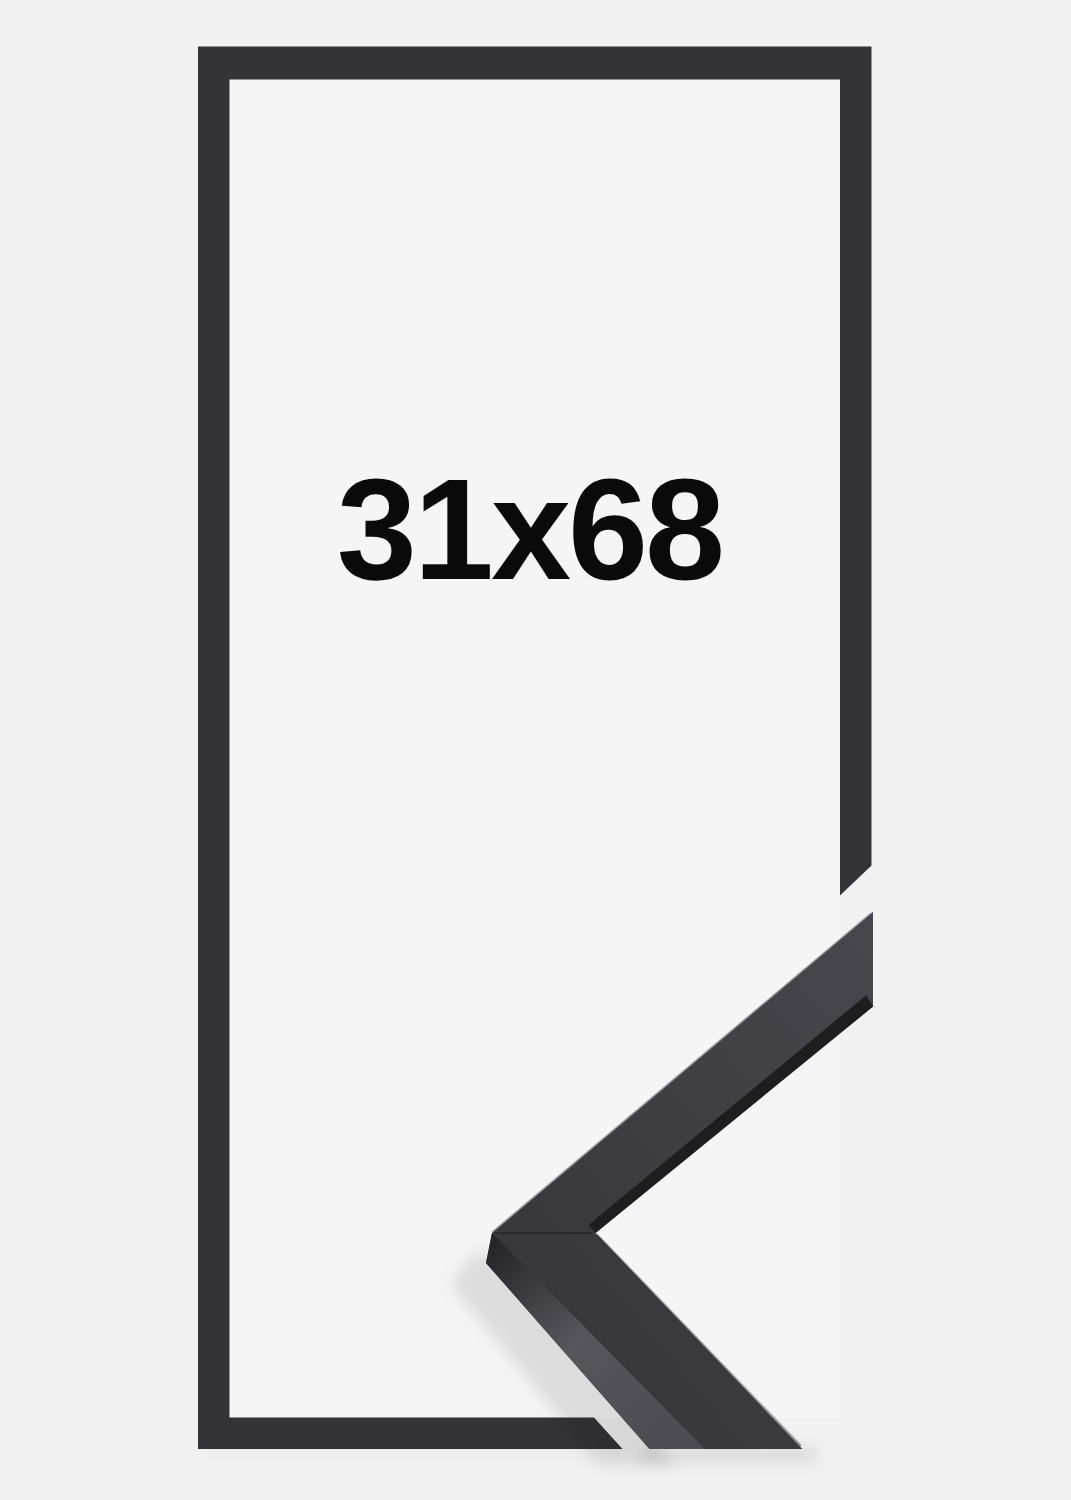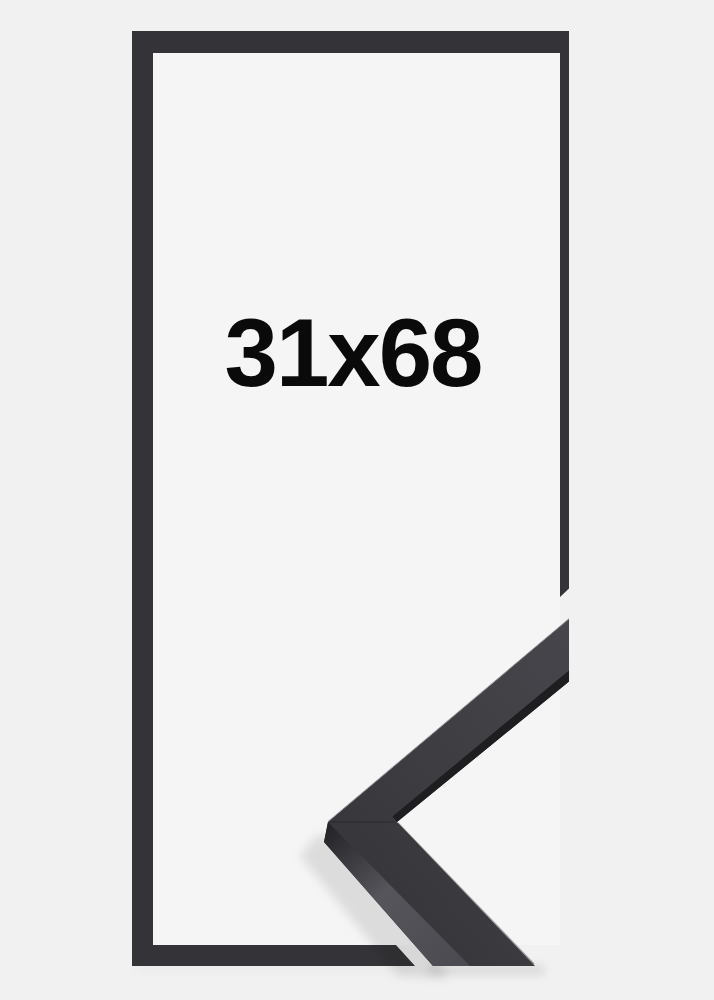--- a/index.html
+++ b/index.html
@@ -2,21 +2,21 @@
 <html><head>
 <meta charset="utf-8">
 <style>
   html, body {
     margin: 0;
     padding: 0;
     background: #f1f1f2;
   }
   .stage {
     position: relative;
-    width: 569px;
+    width: 714px;
     height: 1000px;
     overflow: hidden;
     font-family: "Liberation Sans", "DejaVu Sans", sans-serif;
   }
   svg { display: block; }
   text.size-label {
     font-family: "Liberation Sans", "DejaVu Sans", sans-serif;
     font-weight: 700;
   }
 </style>

